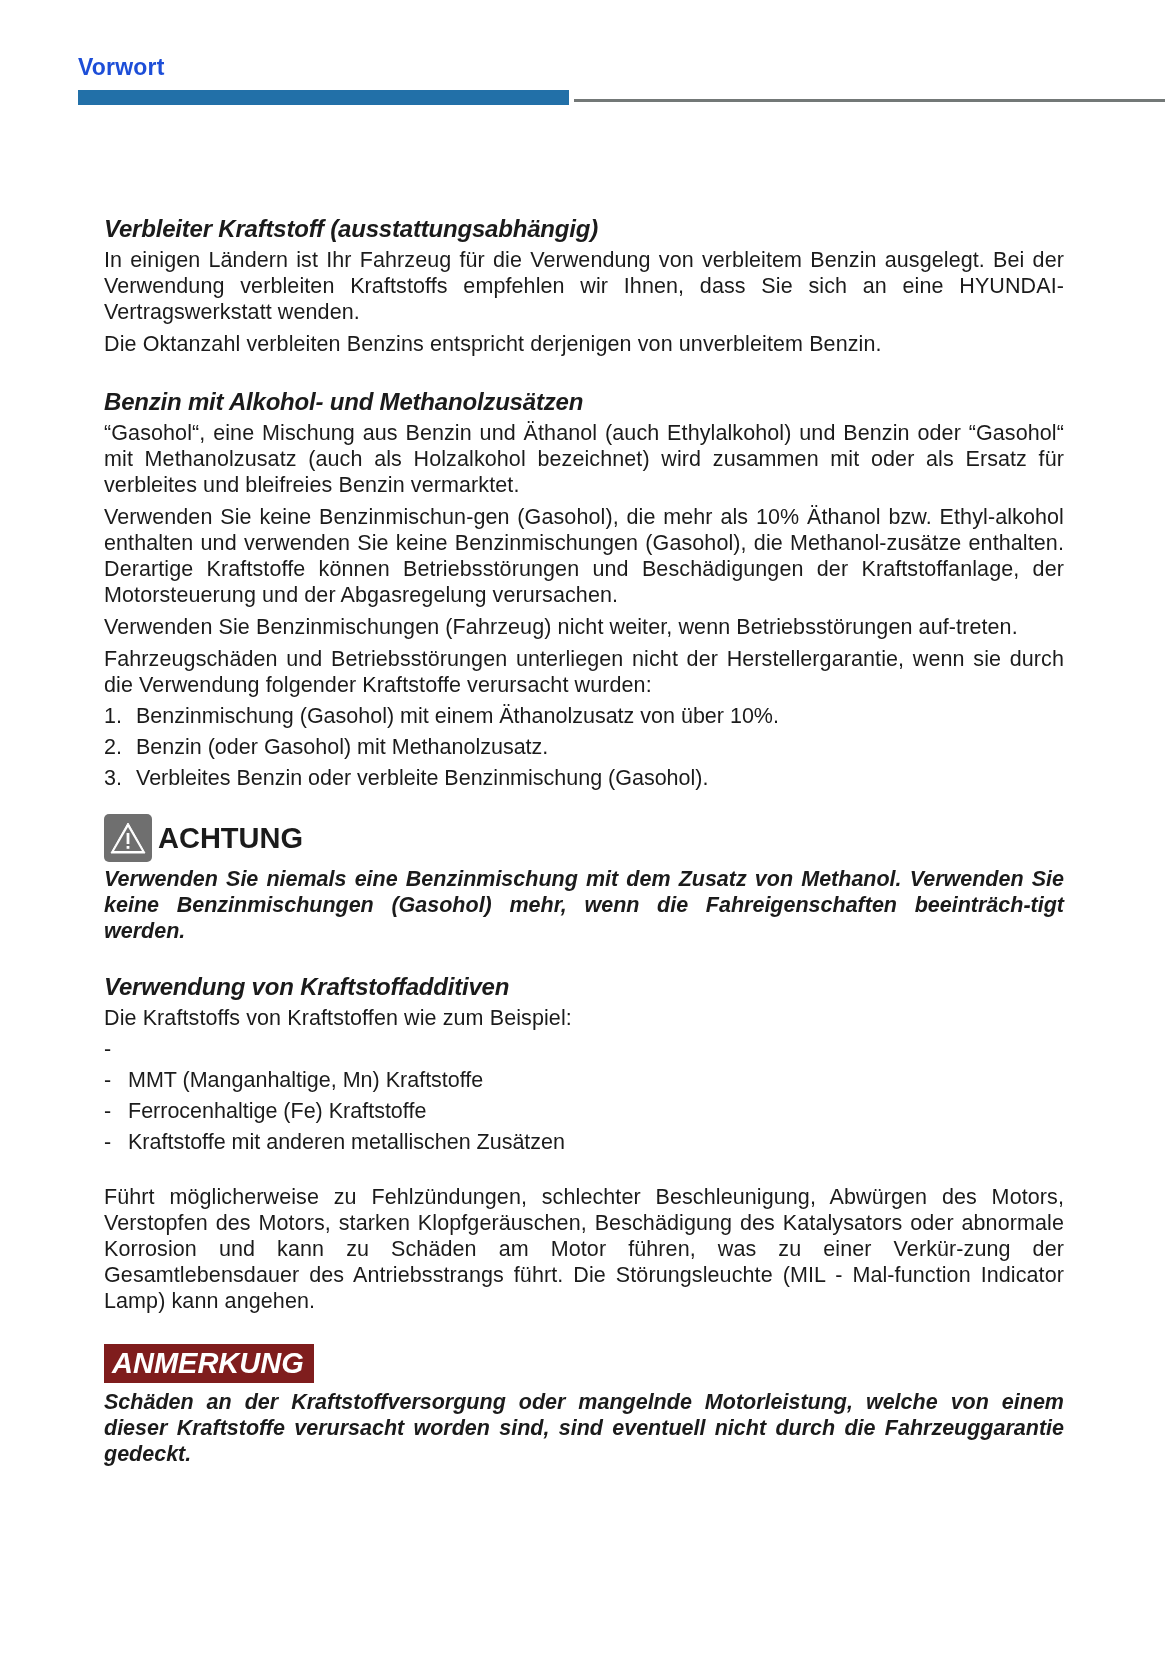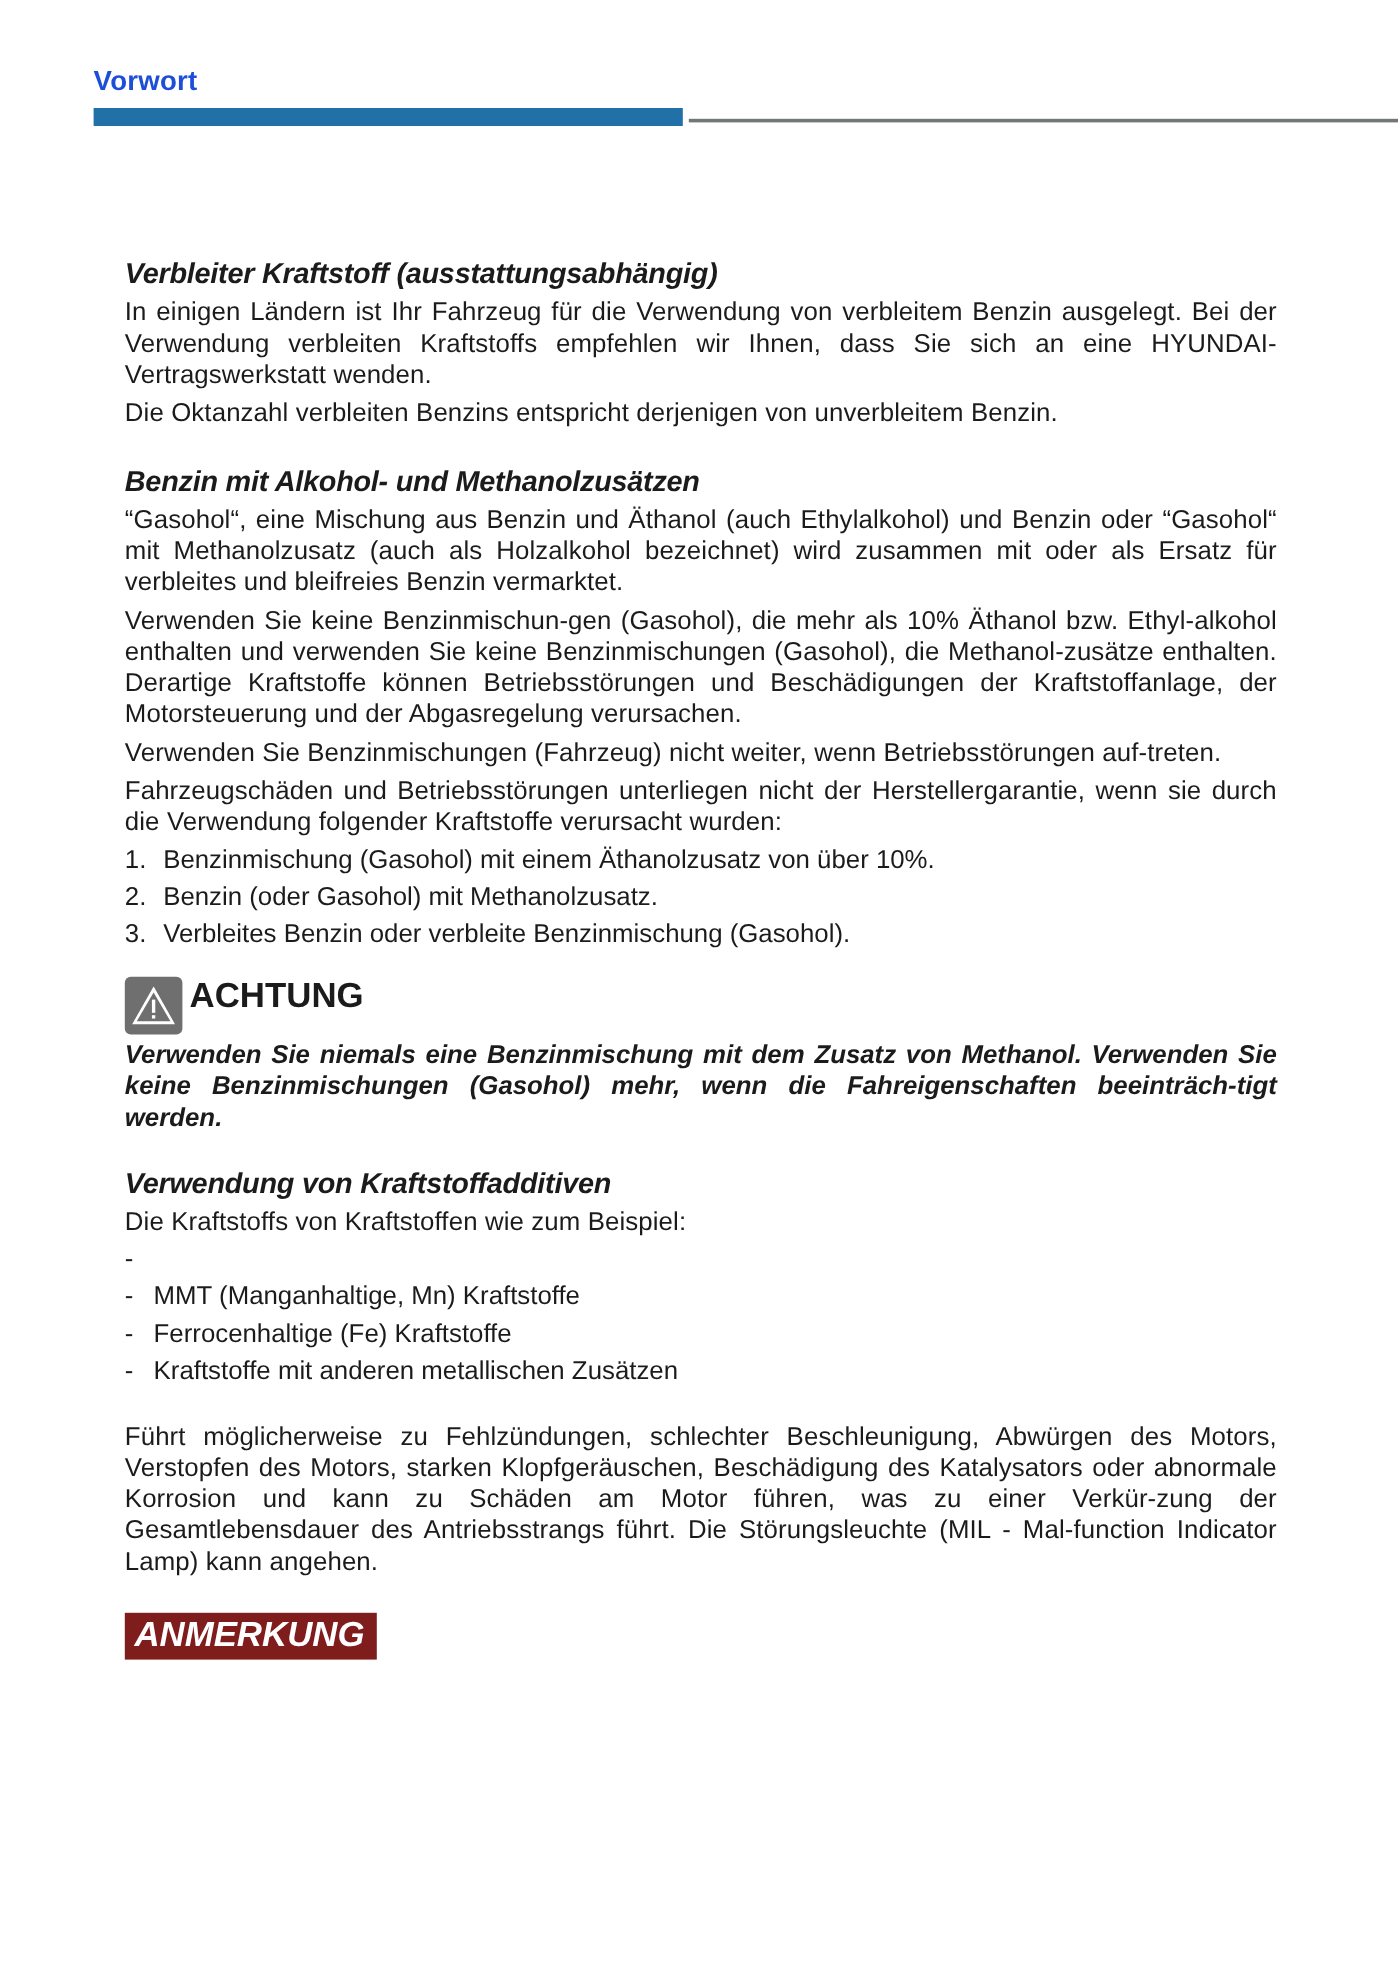--- a/index.html
+++ b/index.html
@@ -13,21 +13,21 @@
   .h { font-style:italic; font-weight:bold; font-size:24px; margin:0; line-height:30px; letter-spacing:-0.2px;
        font-family:"Liberation Sans", sans-serif; }
   .p { font-size:21.5px; line-height:26px; margin:0; text-align:justify; letter-spacing:0.1px;
        font-family:"Liberation Sans", sans-serif; }
   .gap-s { height:6px; }
   ol.num { list-style:none; padding:0; margin:0; }
   ol.num li, ul.dash li { font-size:21.5px; line-height:31px; display:flex; font-family:"Liberation Sans", sans-serif; }
   ol.num li .n { width:32px; flex:none; }
   ul.dash { list-style:none; padding:0; margin:0; }
   ul.dash li .n { width:24px; flex:none; }
-  .warn-row { display:flex; height:48px; }
+  .warn-row { display:flex; align-items:center; height:48px; }
   .warn-icon { width:48px; height:48px; background:#6f6f6f; border-radius:5px; display:flex; align-items:center; justify-content:center; margin-right:6px; }
   .warn-title { font-size:29px; font-weight:bold; font-family:"Liberation Sans", sans-serif; }
   .b { font-weight:bold; font-size:21.5px; line-height:26px; margin:0; text-align:justify; font-family:"Liberation Sans", sans-serif;font-style:italic; }
   .note-label { display:inline-block; background:#7f1d1d; color:#ffffff; font-style:italic; font-weight:bold; font-size:29px;
                 padding:1px 10px 2px 8px; line-height:36px; font-family:"Liberation Sans", sans-serif; }
 </style>
 </head>
 <body>
 
 <div class="hdr-title">Vorwort</div>
@@ -110,14 +110,15 @@
   </ul>
   <div style="height:26px"></div>
   <p class="p">Führt möglicherweise zu Fehlzündungen, schlechter Beschleunigung, Abwürgen des Motors, Verstopfen des Motors, starken Klopfgeräuschen, Beschädigung des Katalysators oder abnormale Korrosion und kann zu Schäden am Motor führen, was zu einer Verkür-zung der Gesamtlebensdauer des Antriebsstrangs führt. Die Störungsleuchte (MIL - Mal-function Indicator Lamp) kann angehen.</p>
 
   <div style="height:30px"></div>
 
   <div>
     <span class="note-label">ANMERKUNG</span>
   </div>
   <div style="height:6px"></div>
+  <p class="b">Schäden an der Kraftstoffversorgung oder mangelnde Motorleistung, welche von einem dieser Kraftstoffe verursacht worden sind, sind eventuell nicht durch die Fahrzeuggarantie gedeckt.</p>
 
 </div>
 
 </body></html>

